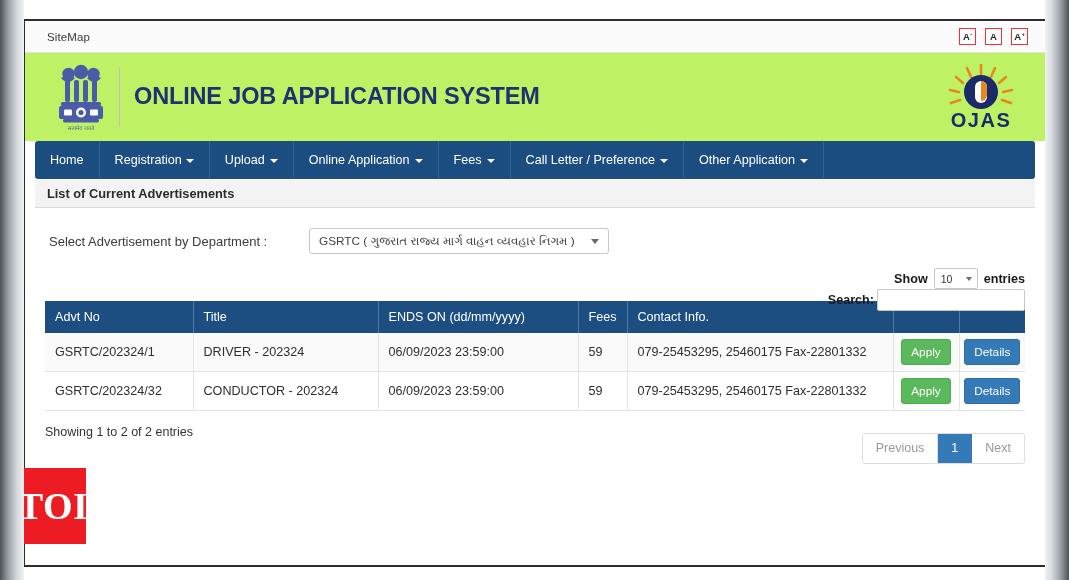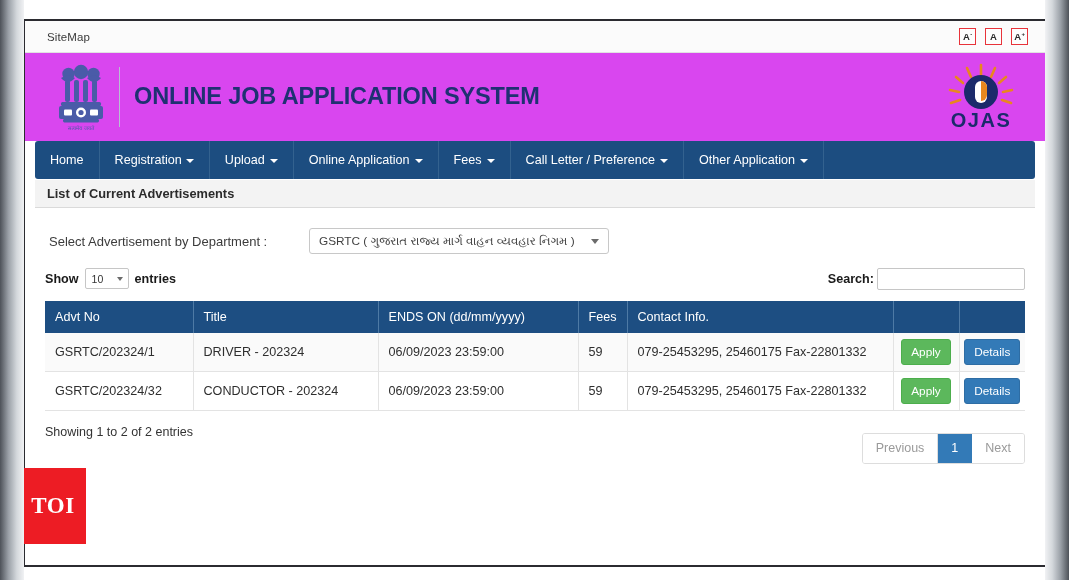--- a/index.html
+++ b/index.html
@@ -88,21 +88,21 @@
   .fbtn sup {
     font-size: 6px;
     position: relative;
     top: -3px;
     left: .4px;
   }
 
   
   .header {
     height: 88px;
-    background: #d946ef;
+    background: #bef264;
     display: flex;
     align-items: center;
     padding: 0 18px 0 30px;
     position: relative;
     text-align: center;
   }
   .emblem-wrap {
     display: flex;
     align-items: center;
     height: 100%;
@@ -221,23 +221,24 @@
     top: 50%;
     margin-top: -2px;
     width: 0; height: 0;
     border-left: 4px solid transparent;
     border-right: 4px solid transparent;
     border-top: 5px solid #6b6b6b;
   }
 
   .table-controls {
     display: flex;
-    align-items: flex-start;
+    align-items: flex-end;
     padding: 0 10px 0 10px;
     height: 30px;
+    flex-direction: column;
   }
   .show-group {
     display: flex;
     align-items: center;
     gap: 6px;
     font-size: 12.6px;
     font-weight: 700;
     color: #1a1a1a;
   }
   .len-select {
@@ -378,21 +379,21 @@
     height: 76px;
     background: #ed1c24;
     display: flex;
     align-items: center;
     justify-content: center;
     z-index: 30;
   }
   .toi span {
     font-family: "Liberation Serif", serif;
     color: #ffffff;
-    font-size: 23px;
+    font-size: 38px;
     font-weight: 700;
     letter-spacing: .5px;
   }
 </style>
 </head>
 <body>
 
 <div class="edge-left"></div>
 <div class="edge-right"></div>
 

